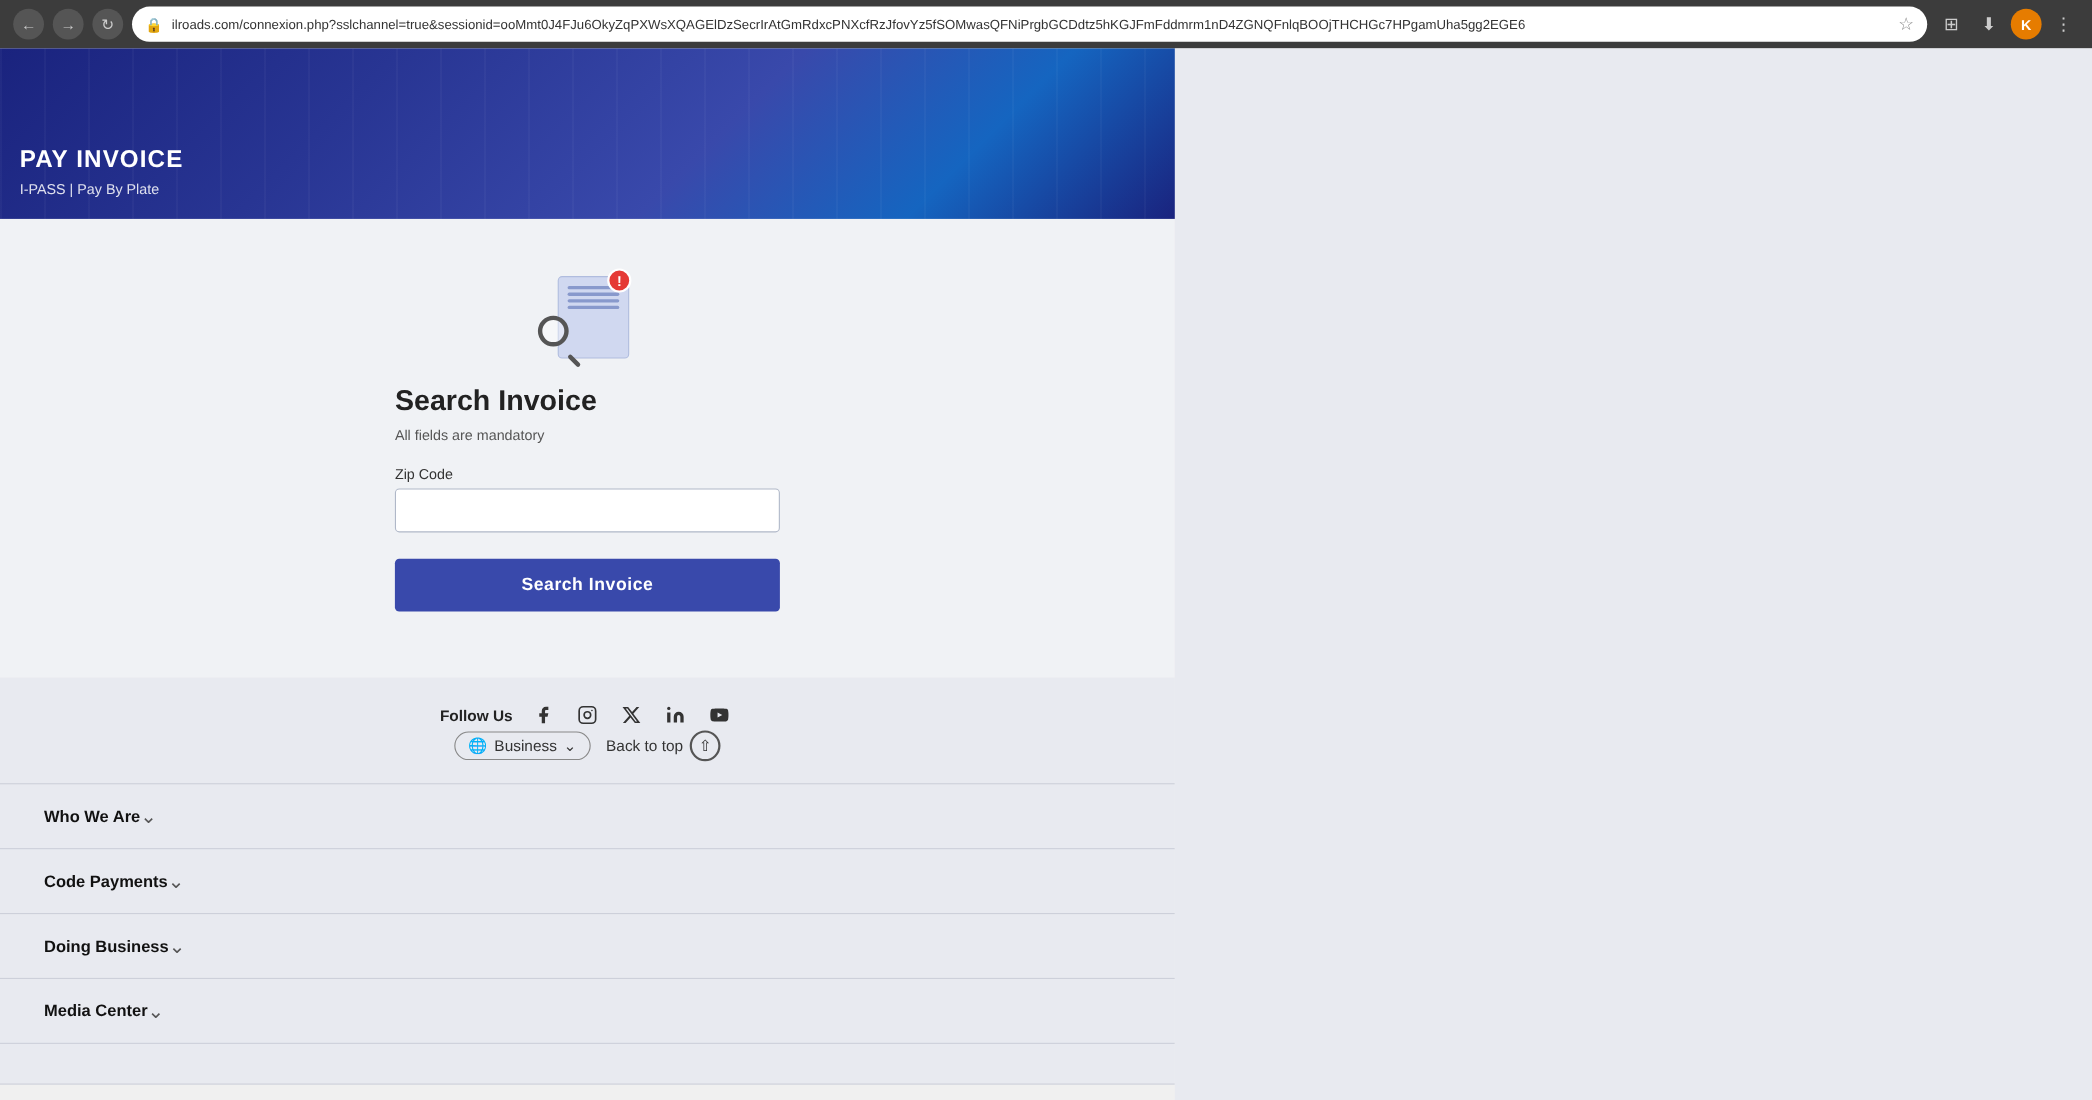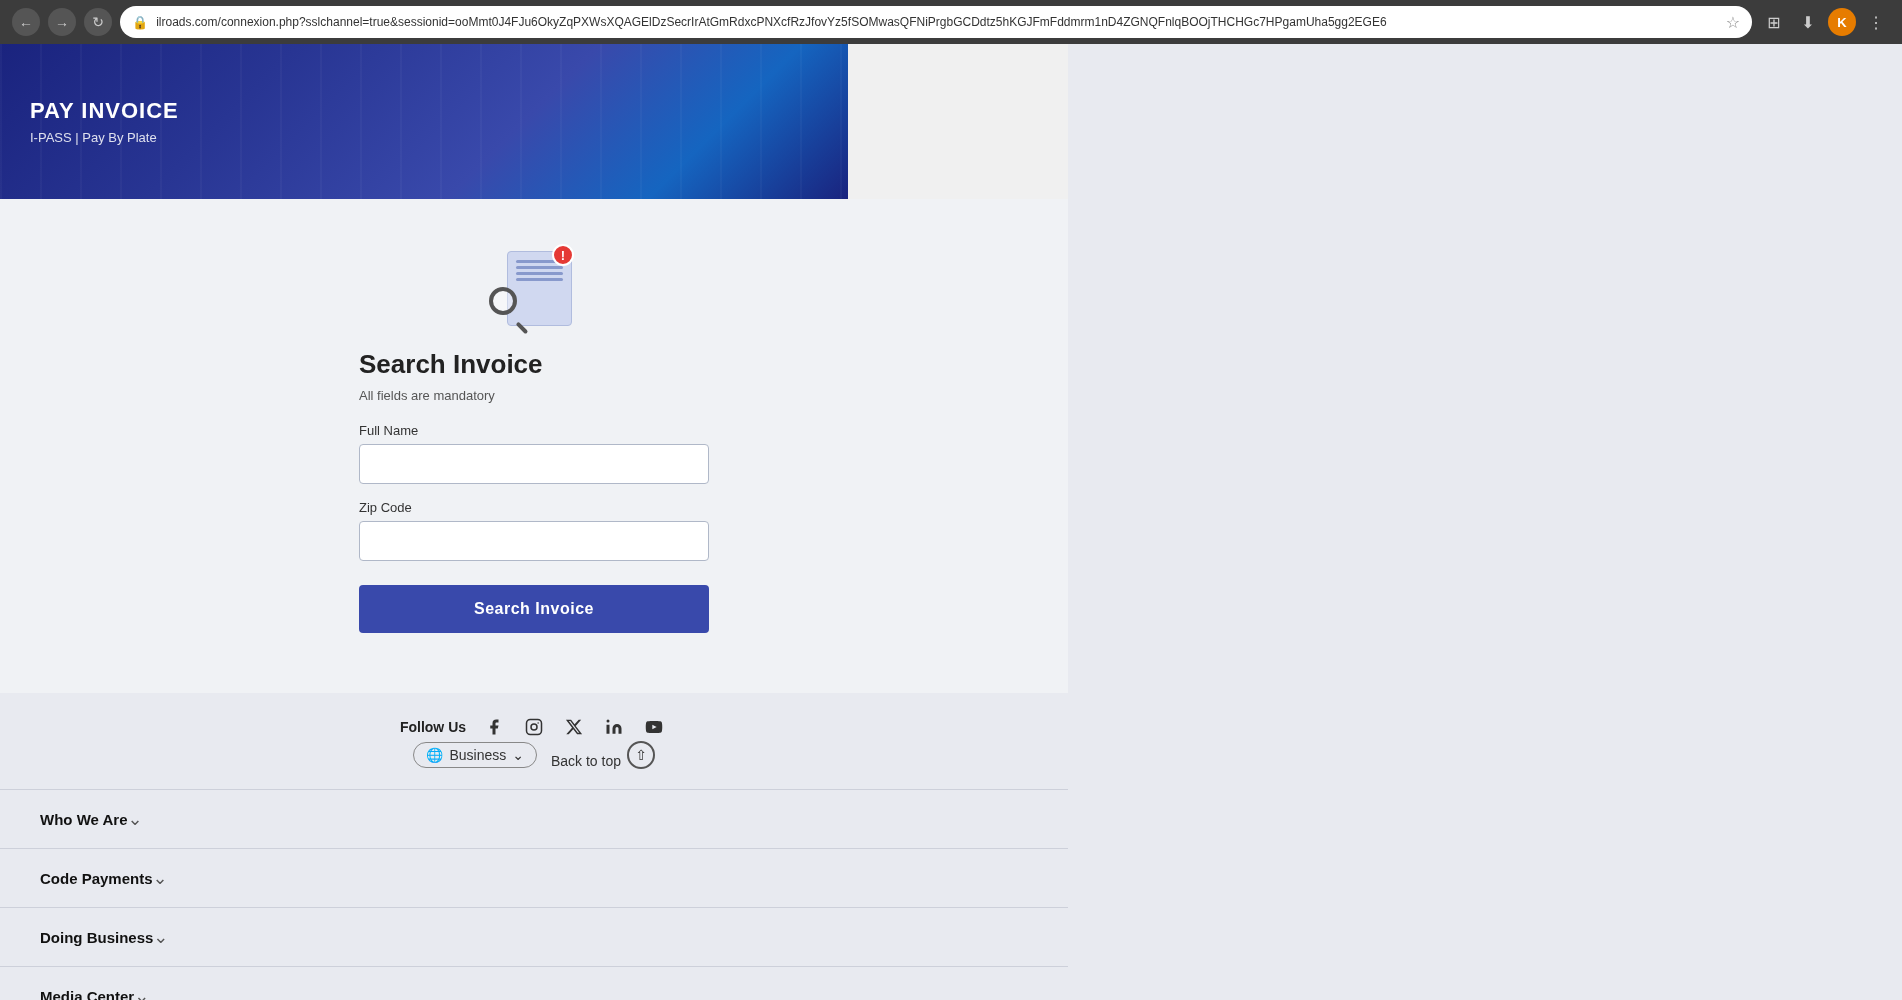--- a/index.html
+++ b/index.html
@@ -51,28 +51,28 @@
       border: none;
       color: #ccc;
       font-size: 16px;
       cursor: pointer;
       display: flex; align-items: center; justify-content: center;
       border-radius: 4px;
     }
 
     
     .hero-banner {
-      width: 848px;
+      width: 1068px;
       height: 155px;
       background: linear-gradient(135deg, #1a237e 0%, #283593 30%, #3949ab 60%, #1565c0 80%, #1a237e 100%);
       position: relative;
       overflow: hidden;
       display: flex;
-      align-items: center;
-      padding: 20px 30px;
+      align-items: flex-end;
+      padding: 20px 18px;
     }
     .hero-banner::before {
       content: '';
       position: absolute;
       top: 0; left: 0; right: 0; bottom: 0;
       background: 
         repeating-linear-gradient(
           90deg,
           rgba(255,255,255,0.03) 0px,
           rgba(255,255,255,0.03) 2px,
@@ -278,21 +278,21 @@
       border: 1.5px solid #888;
       border-radius: 20px;
       padding: 4px 12px;
       background: transparent;
       cursor: pointer;
       font-size: 14px;
       color: #333;
     }
     .back-to-top-btn {
       display: flex;
-      align-items: flex-end;
+      align-items: center;
       gap: 6px;
       background: transparent;
       border: none;
       cursor: pointer;
       font-size: 14px;
       color: #333;
       font-weight: 500;
     }
     .back-to-top-circle {
       width: 28px;
@@ -379,24 +379,20 @@
           <div class="magnify-circle"></div>
           <div class="magnify-handle"></div>
         </div>
         <div class="alert-badge">!</div>
       </div>
 
       <div class="form-container">
         <h1 class="form-title">Search Invoice</h1>
         <p class="form-mandatory">All fields are mandatory</p>
 
-        <div class="form-group">
-          <label class="form-label">Full Name</label>
-          <input class="form-input" type="text" style="">
-        </div>
 
         <div class="form-group">
           <label class="form-label">Zip Code</label>
           <input class="form-input" type="text" style="">
         </div>
 
         <button class="search-btn">Search Invoice</button>
       </div>
     </div>
 

